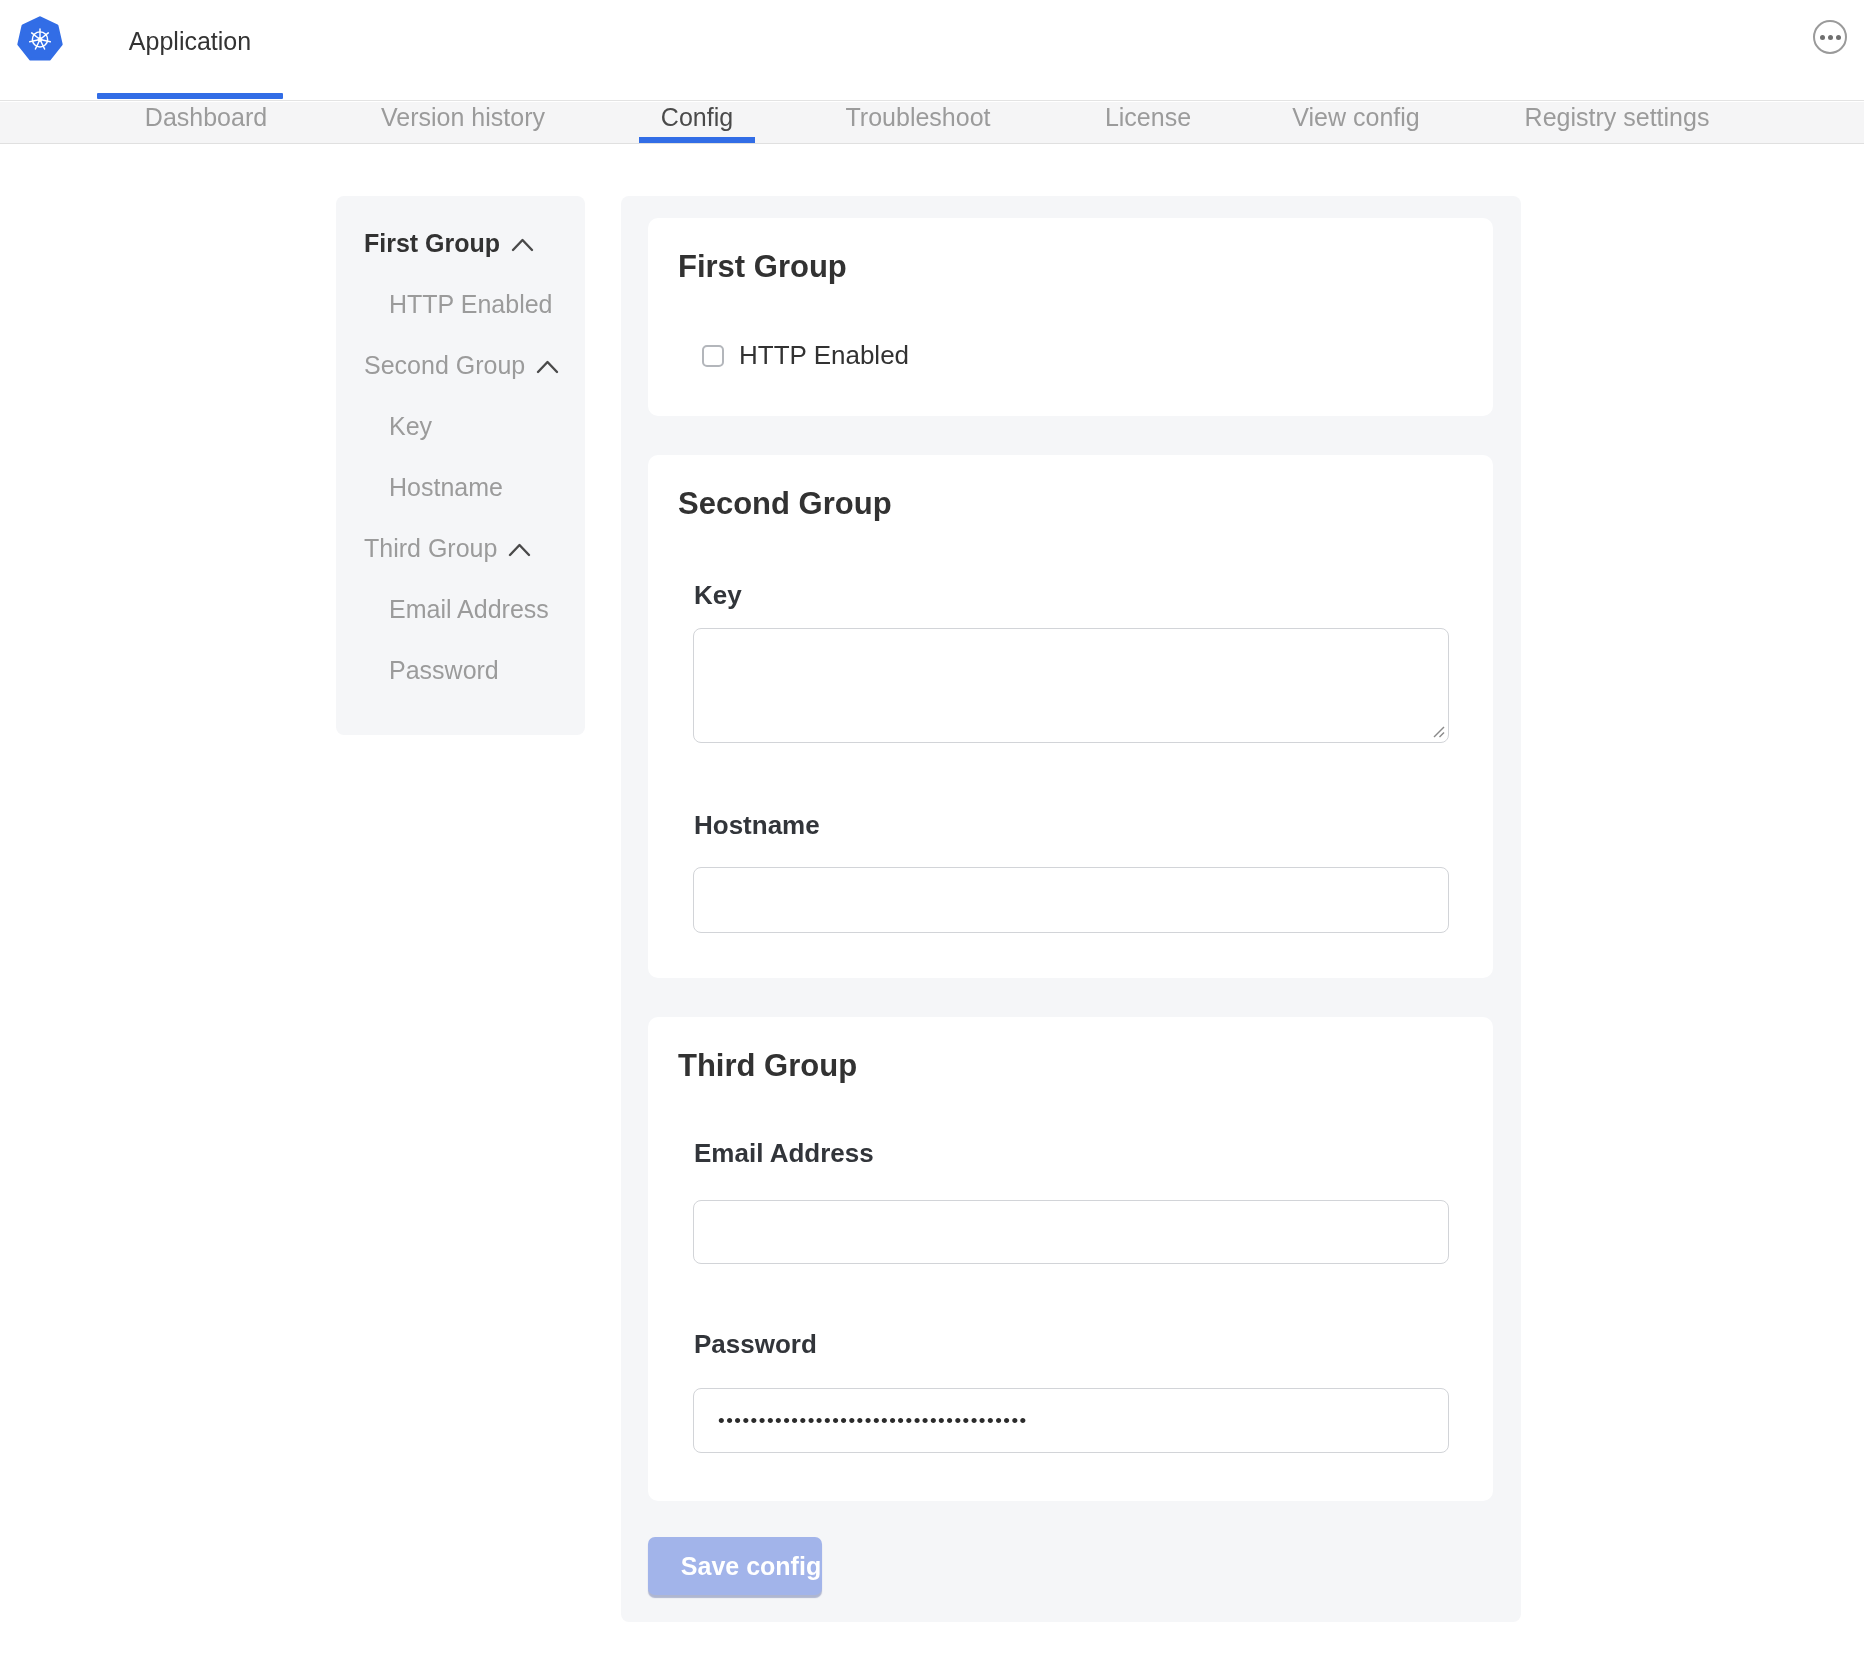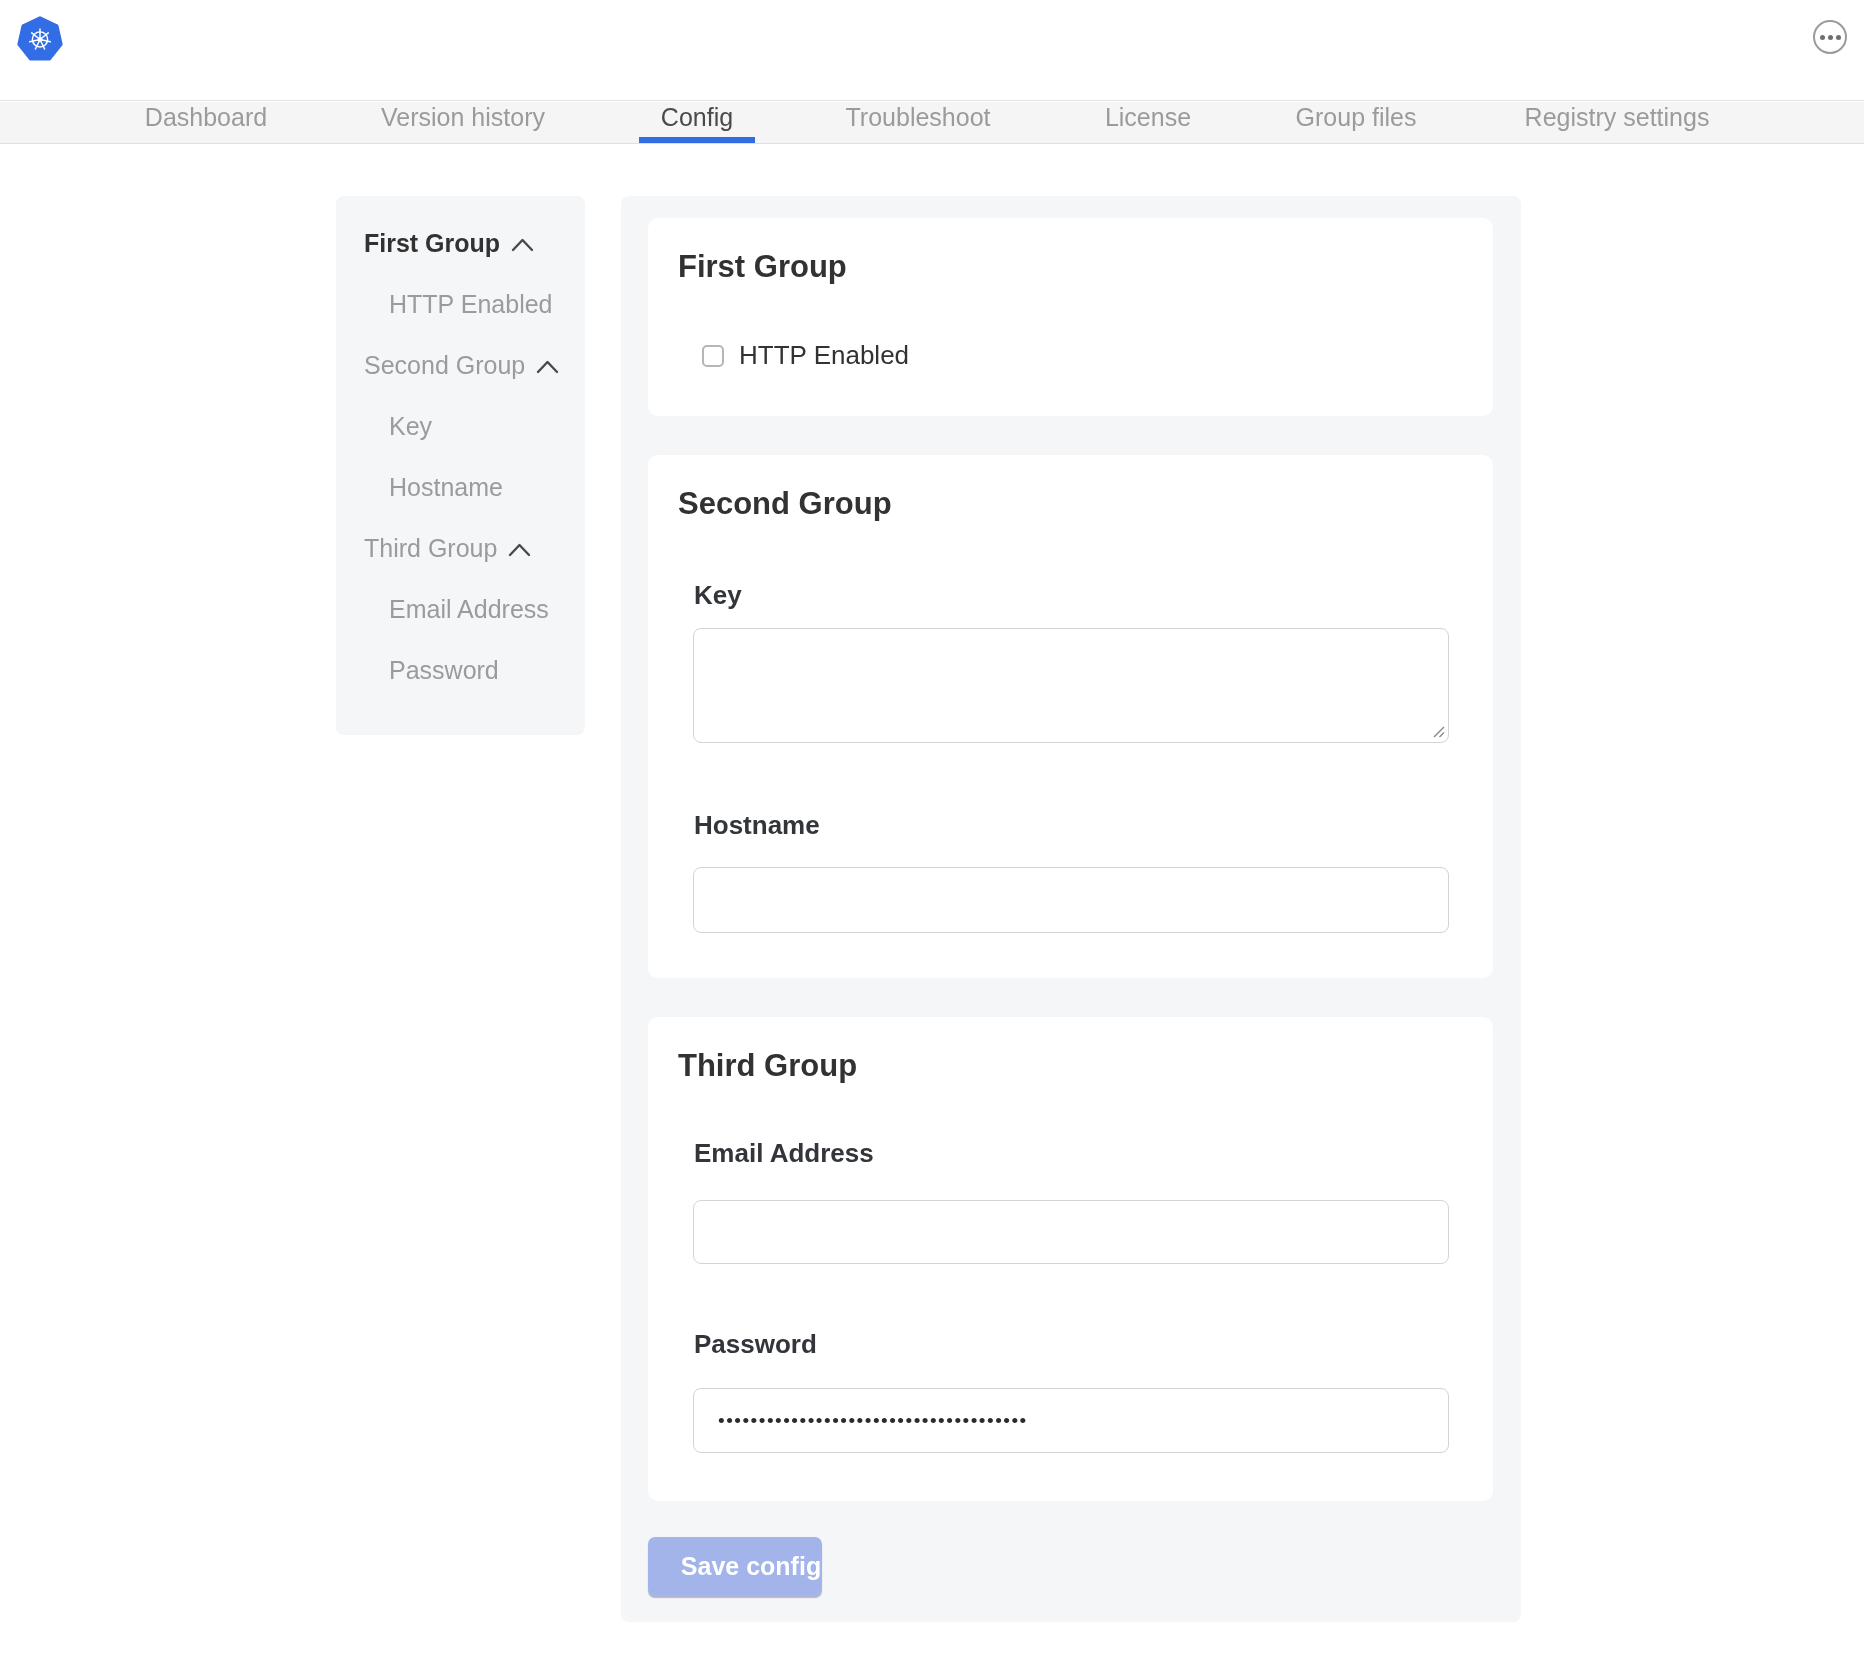--- a/index.html
+++ b/index.html
@@ -81,35 +81,39 @@
         <line x1="50" y1="51" x2="68" y2="36.6"></line>
         <line x1="50" y1="51" x2="72.4" y2="56.1"></line>
         <line x1="50" y1="51" x2="60" y2="71.7"></line>
         <line x1="50" y1="51" x2="40" y2="71.7"></line>
         <line x1="50" y1="51" x2="27.6" y2="56.1"></line>
         <line x1="50" y1="51" x2="32" y2="36.6"></line>
       </g>
     </svg>
   </div>
 
+  <button class="app-tab">
+    <span>Application</span>
+    <i class="app-underline"></i>
+  </button>
 
   <button class="more-btn">
     <span class="dot"></span>
     <span class="dot"></span>
     <span class="dot"></span>
   </button>
 </header>
 
 <nav class="subnav">
   <button class="tab">Dashboard</button>
   <button class="tab">Version history</button>
   <button class="tab active">Config</button>
   <button class="tab">Troubleshoot</button>
   <button class="tab">License</button>
-  <button class="tab">Group files</button>
+  <button class="tab">View config</button>
   <button class="tab">Registry settings</button>
   <i class="subnav-underline"></i>
 </nav>
 
 <aside class="sidebar">
   <div class="side-row group active">
     <span>First Group</span>
     <svg class="chev" width="23" height="15" viewBox="0 0 23 15">
         <polyline points="2,13 11.5,3 21,13" fill="none" stroke="#4a4a4a" stroke-width="2.4" stroke-linecap="round" stroke-linejoin="round"></polyline>
       </svg>

